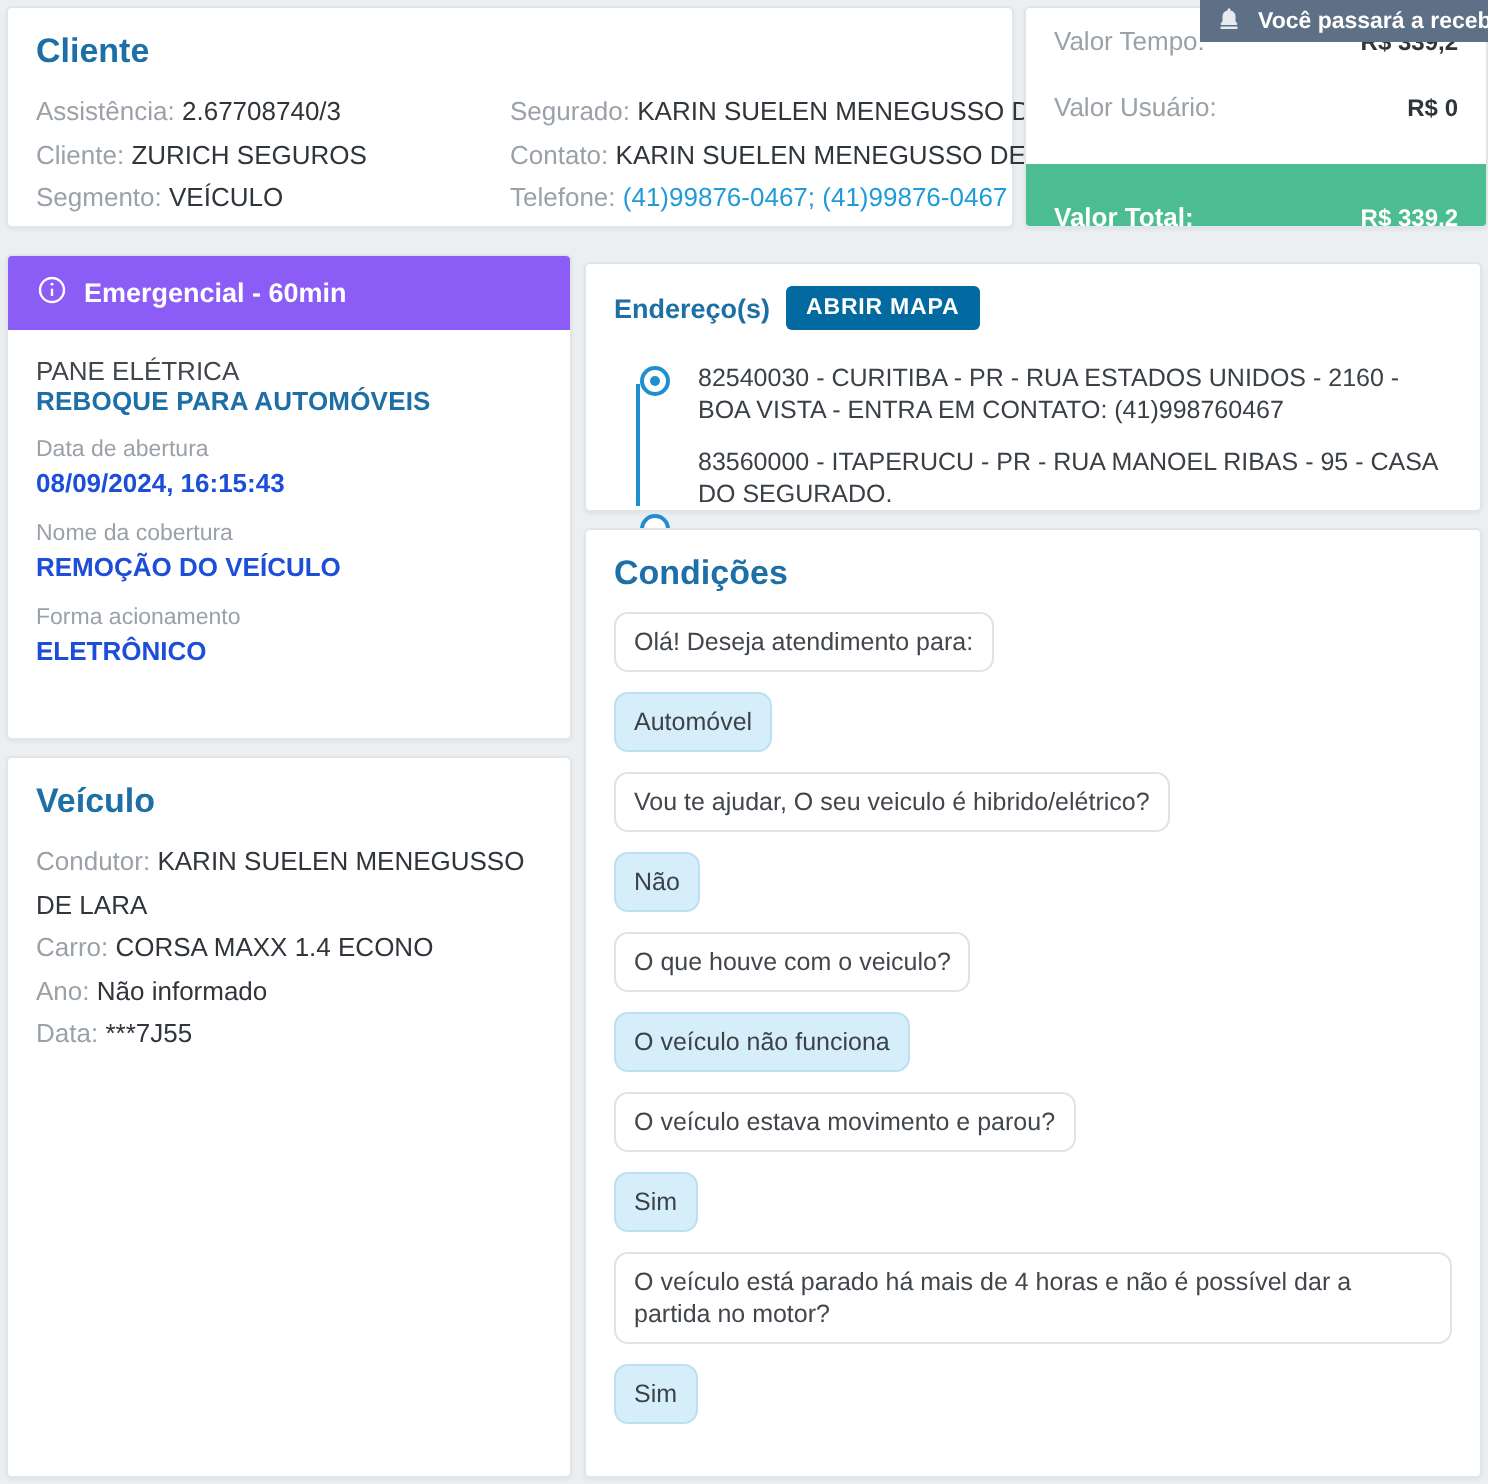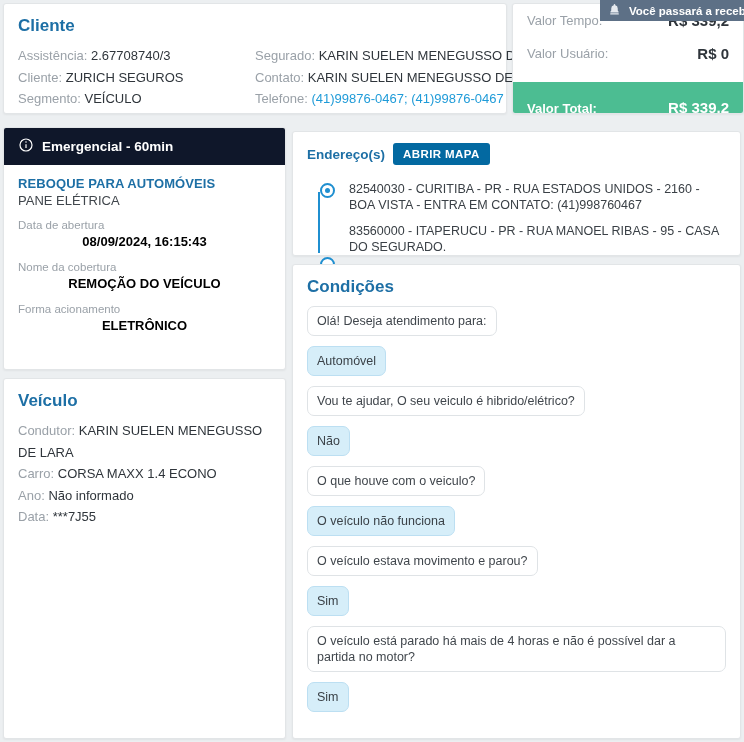--- a/index.html
+++ b/index.html
@@ -45,21 +45,21 @@
     position: absolute; left: 512px; top: 3px;
     width: 232px; height: 111px;
     padding: 0;
     overflow: hidden;
   }
   .value-row {
     display: flex; justify-content: space-between; align-items: center;
     padding: 0 14px; height: 33px;
   }
   .value-row .lbl { color: #9aa1a8; font-size: 13px; }
-  .value-row .amt { color: #2f353b; font-weight: bold; font-size: 15px; }
+  .value-row .amt { color: #2f353b; font-weight: bold; font-size: 12px; }
   #total-row {
     background: #4cbd92;
     height: 34px;
     margin-top: 12px;
     align-items: flex-end;
   }
   #total-row .lbl, #total-row .amt { color: #fff; font-weight: bold; }
 
   
   #toast {
@@ -76,36 +76,36 @@
   #toast svg { flex: 0 0 auto; }
 
   
   #service-card {
     position: absolute; left: 3px; top: 127px;
     width: 283px; height: 243px;
     padding: 0;
     overflow: hidden;
   }
   #emergency-banner {
-    background: #0f172a;
+    background: #8b5cf6;
     color: #fff;
     height: 37px;
     display: flex; align-items: center; gap: 8px;
     padding: 0 14px;
     font-weight: bold; font-size: 13.5px;
   }
   .service-body { padding: 11px 14px 10px; }
   #service-name {
     color: #1d6fa5; font-weight: bold; font-size: 13px;
     letter-spacing: .1px;
   }
   #service-sub { color: #40464c; font-size: 13px; margin-top: 2px; }
   .field { margin-top: 10px; }
   .field .fl { color: #9aa1a8; font-size: 11.5px; line-height: 15px; }
-  .field .fv { color: #000000; font-size: 13px; font-weight: bold; line-height: 17px; text-align: center; }
+  .field .fv { color: #1d4ed8; font-size: 13px; font-weight: bold; line-height: 17px; }
 
   #vehicle-card {
     position: absolute; left: 3px; top: 378px;
     width: 283px; height: 361px;
     padding: 12px 14px;
   }
   .veh-row { line-height: 21.5px; font-size: 13px; }
 
   
   #address-card {
@@ -239,22 +239,22 @@
       <span>
         <svg width="16" height="16" viewBox="0 0 24 24" fill="none" stroke="#fff" stroke-width="1.8">
           <circle cx="12" cy="12" r="9"></circle>
           <line x1="12" y1="11" x2="12" y2="16.5"></line>
           <circle cx="12" cy="7.6" r="1.1" fill="#fff" stroke="none"></circle>
         </svg>
       </span>
       <span>Emergencial - 60min</span>
     </div>
     <div class="service-body">
+      <div id="service-sub">PANE ELÉTRICA</div>
       <div id="service-name">REBOQUE PARA AUTOMÓVEIS</div>
-      <div id="service-sub">PANE ELÉTRICA</div>
 
       <div class="field">
         <div class="fl">Data de abertura</div>
         <div class="fv">08/09/2024, 16:15:43</div>
       </div>
       <div class="field">
         <div class="fl">Nome da cobertura</div>
         <div class="fv">REMOÇÃO DO VEÍCULO</div>
       </div>
       <div class="field">

